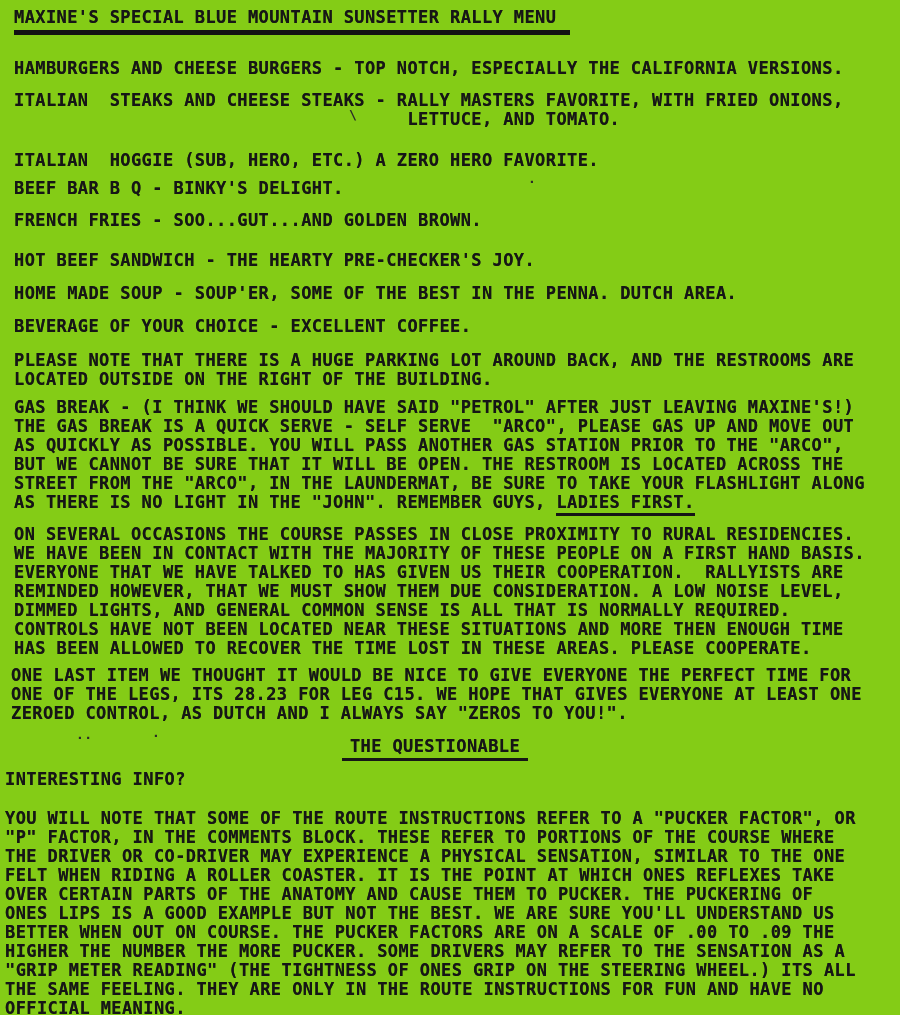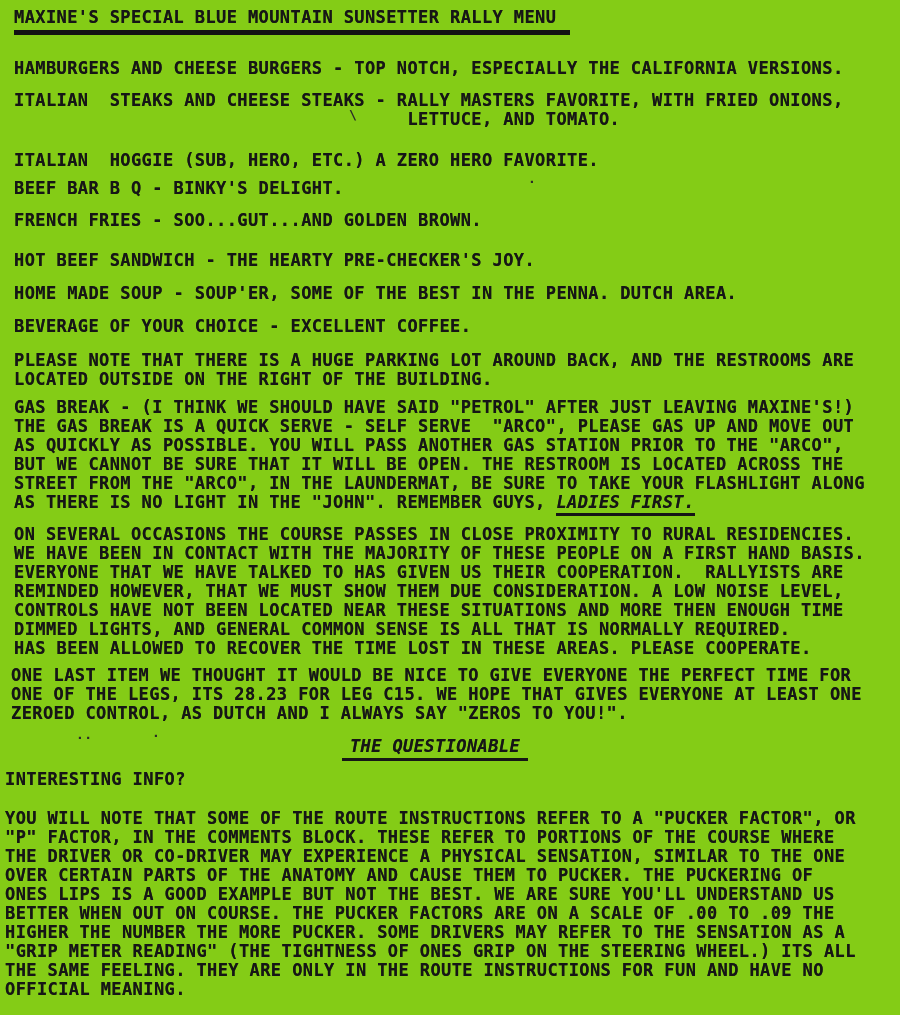--- a/index.html
+++ b/index.html
@@ -20,21 +20,20 @@
     font-weight: bold;
     letter-spacing: 0.4px;
     overflow: hidden;
     text-shadow: 0 0 0.5px rgba(22,22,22,0.75);
   }
   .block { margin-left: 14px; }
   .line { white-space: pre; }
   .u {
     border-bottom: 3px solid currentColor;
     padding-bottom: 1px;
-    font-style: italic;
   }
   
   .title-block { margin-left: 14px; margin-bottom: 24px; }
   .title-u {
     display: inline-block;
     border-bottom: 5px solid #131313;
     padding: 0 14px 3px 0;
   }
   
   [data-name="menu-item-hamburgers"]      { margin-bottom: 13px; }
@@ -112,39 +111,40 @@
         <div class="line" data-name="text-line"><span data-name="text-run">AS QUICKLY AS POSSIBLE. YOU WILL PASS ANOTHER GAS STATION PRIOR TO THE "ARCO",</span></div>
         <div class="line" data-name="text-line"><span data-name="text-run">BUT WE CANNOT BE SURE THAT IT WILL BE OPEN. THE RESTROOM IS LOCATED ACROSS THE</span></div>
         <div class="line" data-name="text-line"><span data-name="text-run">STREET FROM THE "ARCO", IN THE LAUNDERMAT, BE SURE TO TAKE YOUR FLASHLIGHT ALONG</span></div>
         <div class="line" data-name="text-line"><span data-name="text-run">AS THERE IS NO LIGHT IN THE "JOHN". REMEMBER GUYS, </span><span class="u" data-name="underlined-text">LADIES FIRST.</span></div>
       </div>
       <div class="block" data-name="note-rural-residencies">
         <div class="line" data-name="text-line"><span data-name="text-run">ON SEVERAL OCCASIONS THE COURSE PASSES IN CLOSE PROXIMITY TO RURAL RESIDENCIES.</span></div>
         <div class="line" data-name="text-line"><span data-name="text-run">WE HAVE BEEN IN CONTACT WITH THE MAJORITY OF THESE PEOPLE ON A FIRST HAND BASIS.</span></div>
         <div class="line" data-name="text-line"><span data-name="text-run">EVERYONE THAT WE HAVE TALKED TO HAS GIVEN US THEIR COOPERATION.  RALLYISTS ARE</span></div>
         <div class="line" data-name="text-line"><span data-name="text-run">REMINDED HOWEVER, THAT WE MUST SHOW THEM DUE CONSIDERATION. A LOW NOISE LEVEL,</span></div>
+        <div class="line" data-name="text-line"><span data-name="text-run">DIMMED LIGHTS, AND GENERAL COMMON SENSE IS ALL THAT IS NORMALLY REQUIRED.</span></div>
         <div class="line" data-name="text-line"><span data-name="text-run">CONTROLS HAVE NOT BEEN LOCATED NEAR THESE SITUATIONS AND MORE THEN ENOUGH TIME</span></div>
-        <div class="line" data-name="text-line"><span data-name="text-run">DIMMED LIGHTS, AND GENERAL COMMON SENSE IS ALL THAT IS NORMALLY REQUIRED.</span></div>
         <div class="line" data-name="text-line"><span data-name="text-run">HAS BEEN ALLOWED TO RECOVER THE TIME LOST IN THESE AREAS. PLEASE COOPERATE.</span></div>
       </div>
       <div class="block" data-name="note-perfect-time">
         <div class="line" data-name="text-line"><span data-name="text-run">ONE LAST ITEM WE THOUGHT IT WOULD BE NICE TO GIVE EVERYONE THE PERFECT TIME FOR</span></div>
         <div class="line" data-name="text-line"><span data-name="text-run">ONE OF THE LEGS, ITS 28.23 FOR LEG C15. WE HOPE THAT GIVES EVERYONE AT LEAST ONE</span></div>
         <div class="line" data-name="text-line"><span data-name="text-run">ZEROED CONTROL, AS DUTCH AND I ALWAYS SAY "ZEROS TO YOU!".</span></div>
       </div>
       <div class="block" data-name="heading-the-questionable">
         <div class="line" data-name="text-line"><span class="u" data-name="underlined-text">THE QUESTIONABLE</span></div>
       </div>
       <div class="block" data-name="interesting-info">
         <div class="line" data-name="text-line"><span data-name="text-run">INTERESTING INFO?</span></div>
       </div>
       <div class="block" data-name="note-pucker-factor">
         <div class="line" data-name="text-line"><span data-name="text-run">YOU WILL NOTE THAT SOME OF THE ROUTE INSTRUCTIONS REFER TO A "PUCKER FACTOR", OR</span></div>
         <div class="line" data-name="text-line"><span data-name="text-run">"P" FACTOR, IN THE COMMENTS BLOCK. THESE REFER TO PORTIONS OF THE COURSE WHERE</span></div>
         <div class="line" data-name="text-line"><span data-name="text-run">THE DRIVER OR CO-DRIVER MAY EXPERIENCE A PHYSICAL SENSATION, SIMILAR TO THE ONE</span></div>
+        <div class="line" data-name="text-line"><span data-name="text-run">FELT WHEN RIDING A ROLLER COASTER. IT IS THE POINT AT WHICH ONES REFLEXES TAKE</span></div>
         <div class="line" data-name="text-line"><span data-name="text-run">OVER CERTAIN PARTS OF THE ANATOMY AND CAUSE THEM TO PUCKER. THE PUCKERING OF</span></div>
         <div class="line" data-name="text-line"><span data-name="text-run">ONES LIPS IS A GOOD EXAMPLE BUT NOT THE BEST. WE ARE SURE YOU'LL UNDERSTAND US</span></div>
         <div class="line" data-name="text-line"><span data-name="text-run">BETTER WHEN OUT ON COURSE. THE PUCKER FACTORS ARE ON A SCALE OF .00 TO .09 THE</span></div>
         <div class="line" data-name="text-line"><span data-name="text-run">HIGHER THE NUMBER THE MORE PUCKER. SOME DRIVERS MAY REFER TO THE SENSATION AS A</span></div>
         <div class="line" data-name="text-line"><span data-name="text-run">"GRIP METER READING" (THE TIGHTNESS OF ONES GRIP ON THE STEERING WHEEL.) ITS ALL</span></div>
         <div class="line" data-name="text-line"><span data-name="text-run">THE SAME FEELING. THEY ARE ONLY IN THE ROUTE INSTRUCTIONS FOR FUN AND HAVE NO</span></div>
         <div class="line" data-name="text-line"><span data-name="text-run">OFFICIAL MEANING.</span></div>
       </div>
     </div>
   <div id="artifacts" data-name="scan-artifacts-layer">

